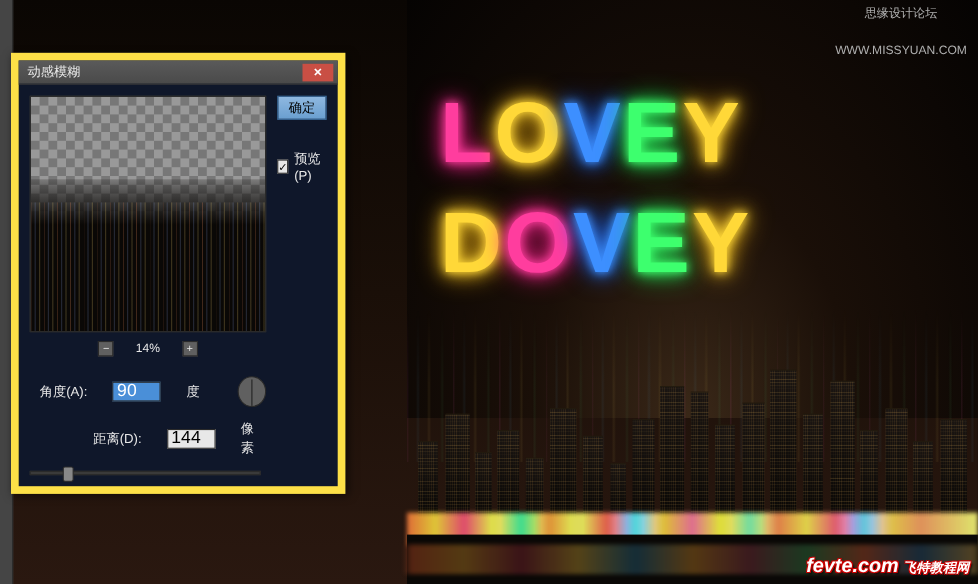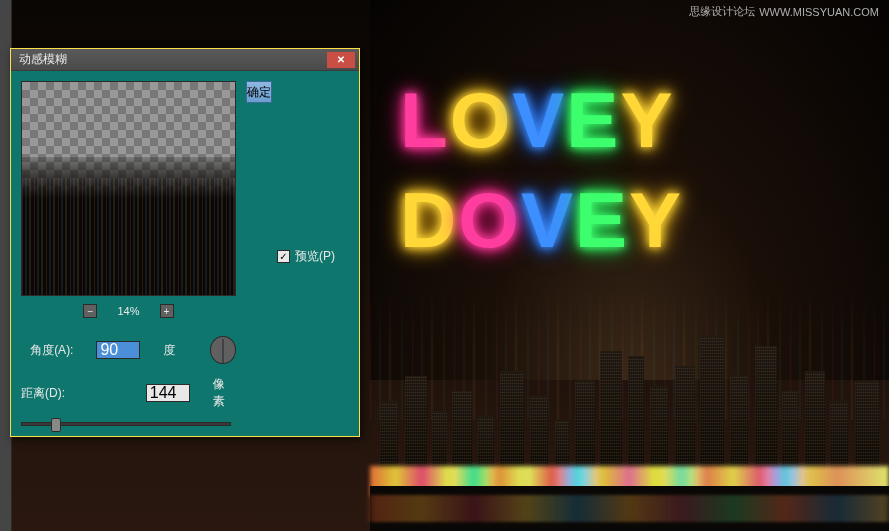--- a/index.html
+++ b/index.html
@@ -101,22 +101,23 @@
         rgba(80,176,255,0.2) 90%, rgba(255,204,96,0.3) 100%);
       filter: blur(3px);
       transform: scaleY(0.6);
     }
     .top-watermark {
       position: absolute;
       right: 10px; top: 4px;
       color: #b0b0b0;
       font-size: 11px;
       display: flex;
-      gap: 4px;
-      align-items: center;
+      gap: 21px;
+      align-items: center;
+      flex-direction: column;
     }
     .bottom-watermark {
       position: absolute;
       right: 8px; bottom: 6px;
       color: #fff;
       font-family: Arial, sans-serif;
       font-weight: bold;
       font-style: italic;
       font-size: 18px;
       text-shadow: 1px 1px 0 #c00, -1px -1px 0 #c00, 1px -1px 0 #c00, -1px 1px 0 #c00, 2px 2px 2px rgba(0,0,0,0.8);
@@ -133,23 +134,23 @@
       left: 0; top: 0;
       width: 12px; height: 531px;
       background: #454545;
       border-right: 1px solid #2a2a2a;
     }
 
     
     .dialog {
       position: absolute;
       left: 10px; top: 48px;
-      width: 350px;
-      background: #0f766e;
-      border: 1px solid #fde047;
+      width: 304px;
+      background: #0f172a;
+      border: 7px solid #fde047;
       box-shadow: 2px 2px 8px rgba(0,0,0,0.6);
       color: #e8e8e8;
     }
     .titlebar {
       height: 22px;
       background: linear-gradient(180deg, #5a5a5a 0%, #4a4a4a 100%);
       display: flex;
       align-items: center;
       padding: 0 4px 0 8px;
       border-bottom: 1px solid #3a3a3a;
@@ -224,21 +225,21 @@
       margin-top: 18px;
     }
     .ctrl-row {
       display: flex;
       align-items: center;
       gap: 23px;
       margin-bottom: 12px;
       font-size: 12px;
     }
     .ctrl-label { width: 58px; text-align: right; }
-    .ctrl-label-2 { width: 105px; text-align: left; }
+    .ctrl-label-2 { width: 105px; text-align: right; }
     .num-input {
       width: 44px; height: 18px;
       background: #e8e8e8;
       border: 1px solid #2a2a2a;
       color: #000;
       font-size: 16px;
       padding: 0 3px;
     }
     .num-input.sel {
       background: #4a8fd8;
@@ -271,22 +272,22 @@
       position: absolute;
       top: -5px;
       width: 10px; height: 14px;
       background: #888;
       border: 1px solid #2a2a2a;
       border-radius: 2px;
     }
     .right-col {
       width: 95px;
       display: flex;
-      flex-direction: row;
-      gap: 5px;
+      flex-direction: column;
+      gap: 21px;
     }
     .dlg-btn {
       height: 22px;
       background: linear-gradient(180deg, #6a6a6a 0%, #5a5a5a 100%);
       border: 1px solid #2a2a2a;
       display: flex;
       align-items: center;
       justify-content: center;
       font-size: 12px;
       cursor: pointer;
@@ -359,20 +360,24 @@
     <div class="building" style="left:460px;width:18px;height:70px"></div>
     <div class="building" style="left:485px;width:24px;height:90px"></div>
   </div>
   <div class="city-lights"></div>
   <div class="water"></div>
 
   <div class="top-watermark">
     <span>思缘设计论坛</span>
     <span>WWW.MISSYUAN.COM</span>
   </div>
+  <div class="bottom-watermark">
+    <span>fevte.com</span>
+    <span class="sub">飞特教程网</span>
+  </div>
 </div>
 
 <div class="dialog">
   <div class="titlebar">
     <span class="titlebar-title">动感模糊</span>
     <div class="close-btn">
       <span>✕</span>
     </div>
   </div>
   <div class="dialog-body">

